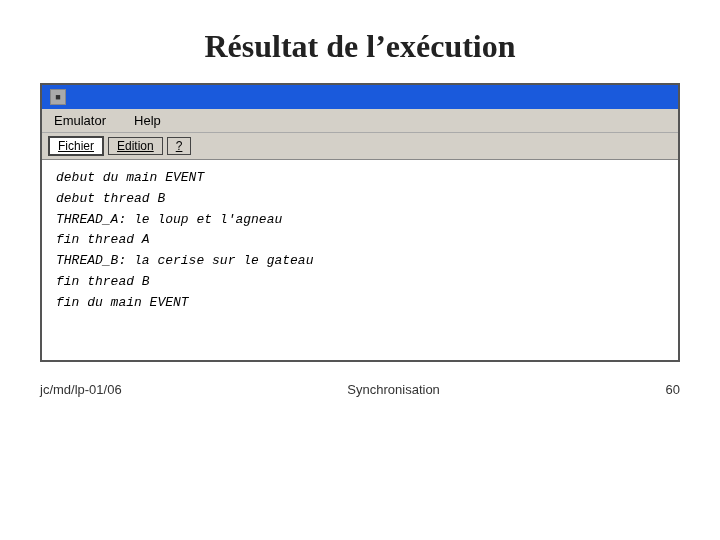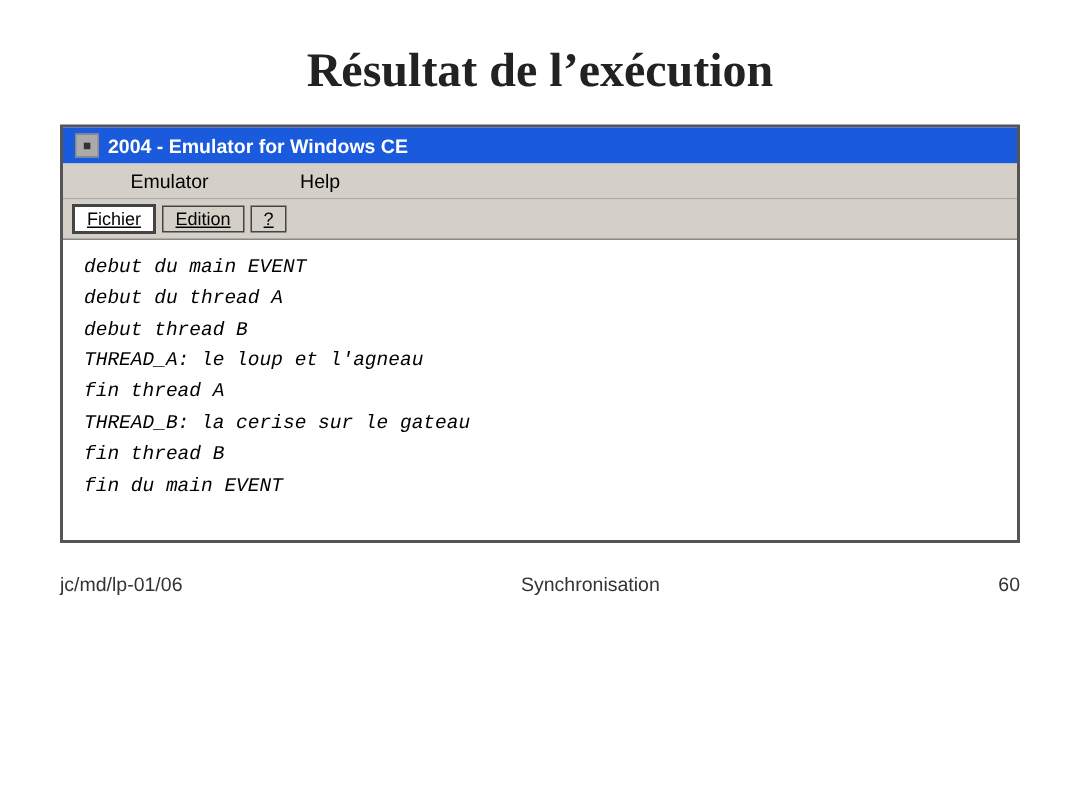--- a/index.html
+++ b/index.html
@@ -64,21 +64,20 @@
       display: flex;
       gap: 16px;
       font-size: 13px;
       font-family: Arial, sans-serif;
       border-bottom: 1px solid #aaa;
     }
 
     .menu-item {
       padding: 2px 6px;
       color: #000;
-      margin-left: 33px;
     }
 
     
     .toolbar {
       background: #d4d0c8;
       padding: 3px 6px;
       display: flex;
       gap: 4px;
       align-items: center;
       border-bottom: 1px solid #888;
@@ -132,37 +131,35 @@
   </style>
 </head>
 <body>
 
 <h1 class="page-title">Résultat de l’exécution</h1>
 
 <div class="slide-container">
 
   <div class="title-bar">
     <span class="title-bar-icon">■</span>
-    <span>2004 - Emulator for Windows CE</span>
   </div>
 
   <div class="menu-bar">
     <span class="menu-item">Emulator</span>
     <span class="menu-item">Help</span>
   </div>
 
   <div class="toolbar">
     <button class="toolbar-btn active">Fichier</button>
     <button class="toolbar-btn">Edition</button>
     <button class="toolbar-btn">?</button>
   </div>
 
   <div class="console-area">
     <span class="console-line">debut du main EVENT</span>
-    <span class="console-line">debut du thread A</span>
     <span class="console-line">debut thread B</span>
     <span class="console-line">THREAD_A: le loup et l'agneau</span>
     <span class="console-line">fin thread A</span>
     <span class="console-line">THREAD_B: la cerise sur le gateau</span>
     <span class="console-line">fin thread B</span>
     <span class="console-line">fin du main EVENT</span>
   </div>
 
 </div>
 

